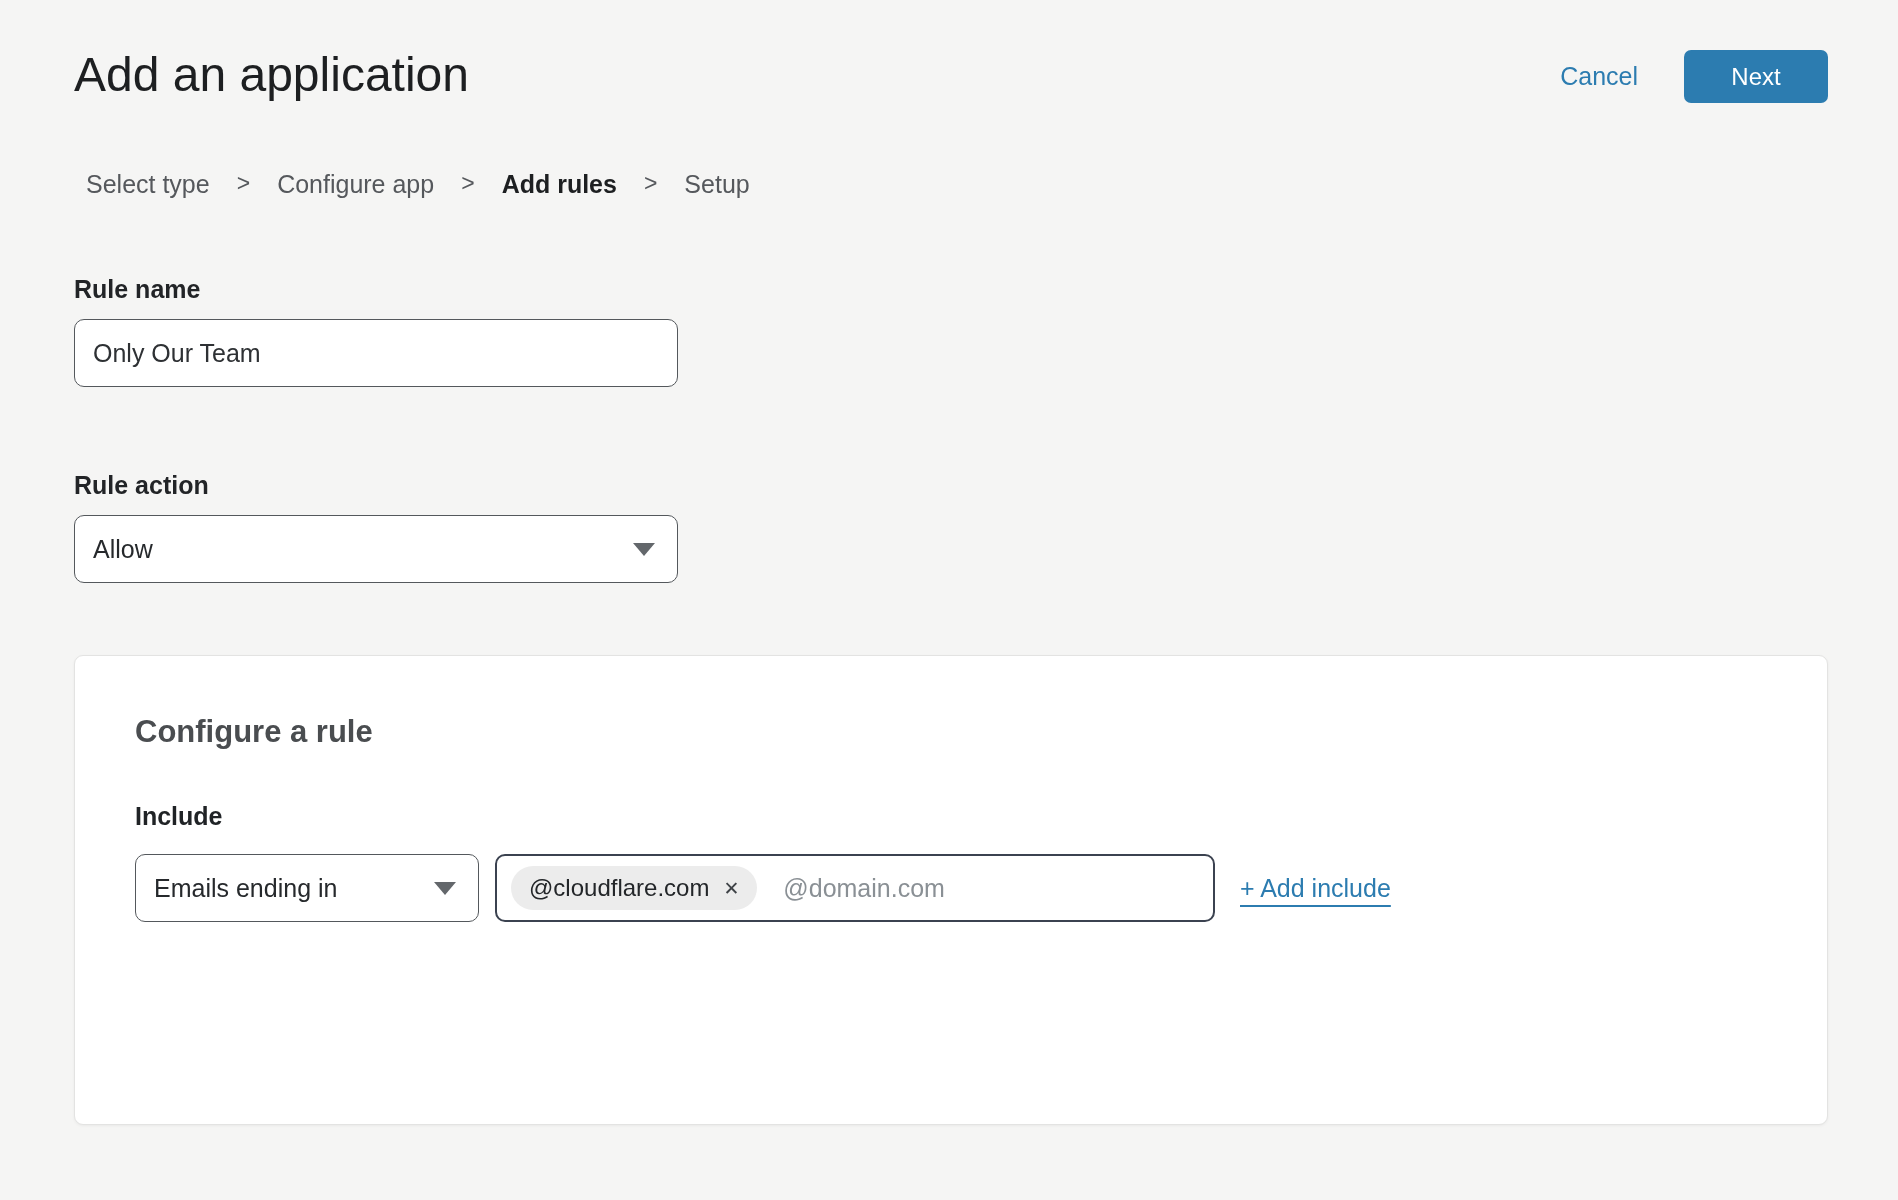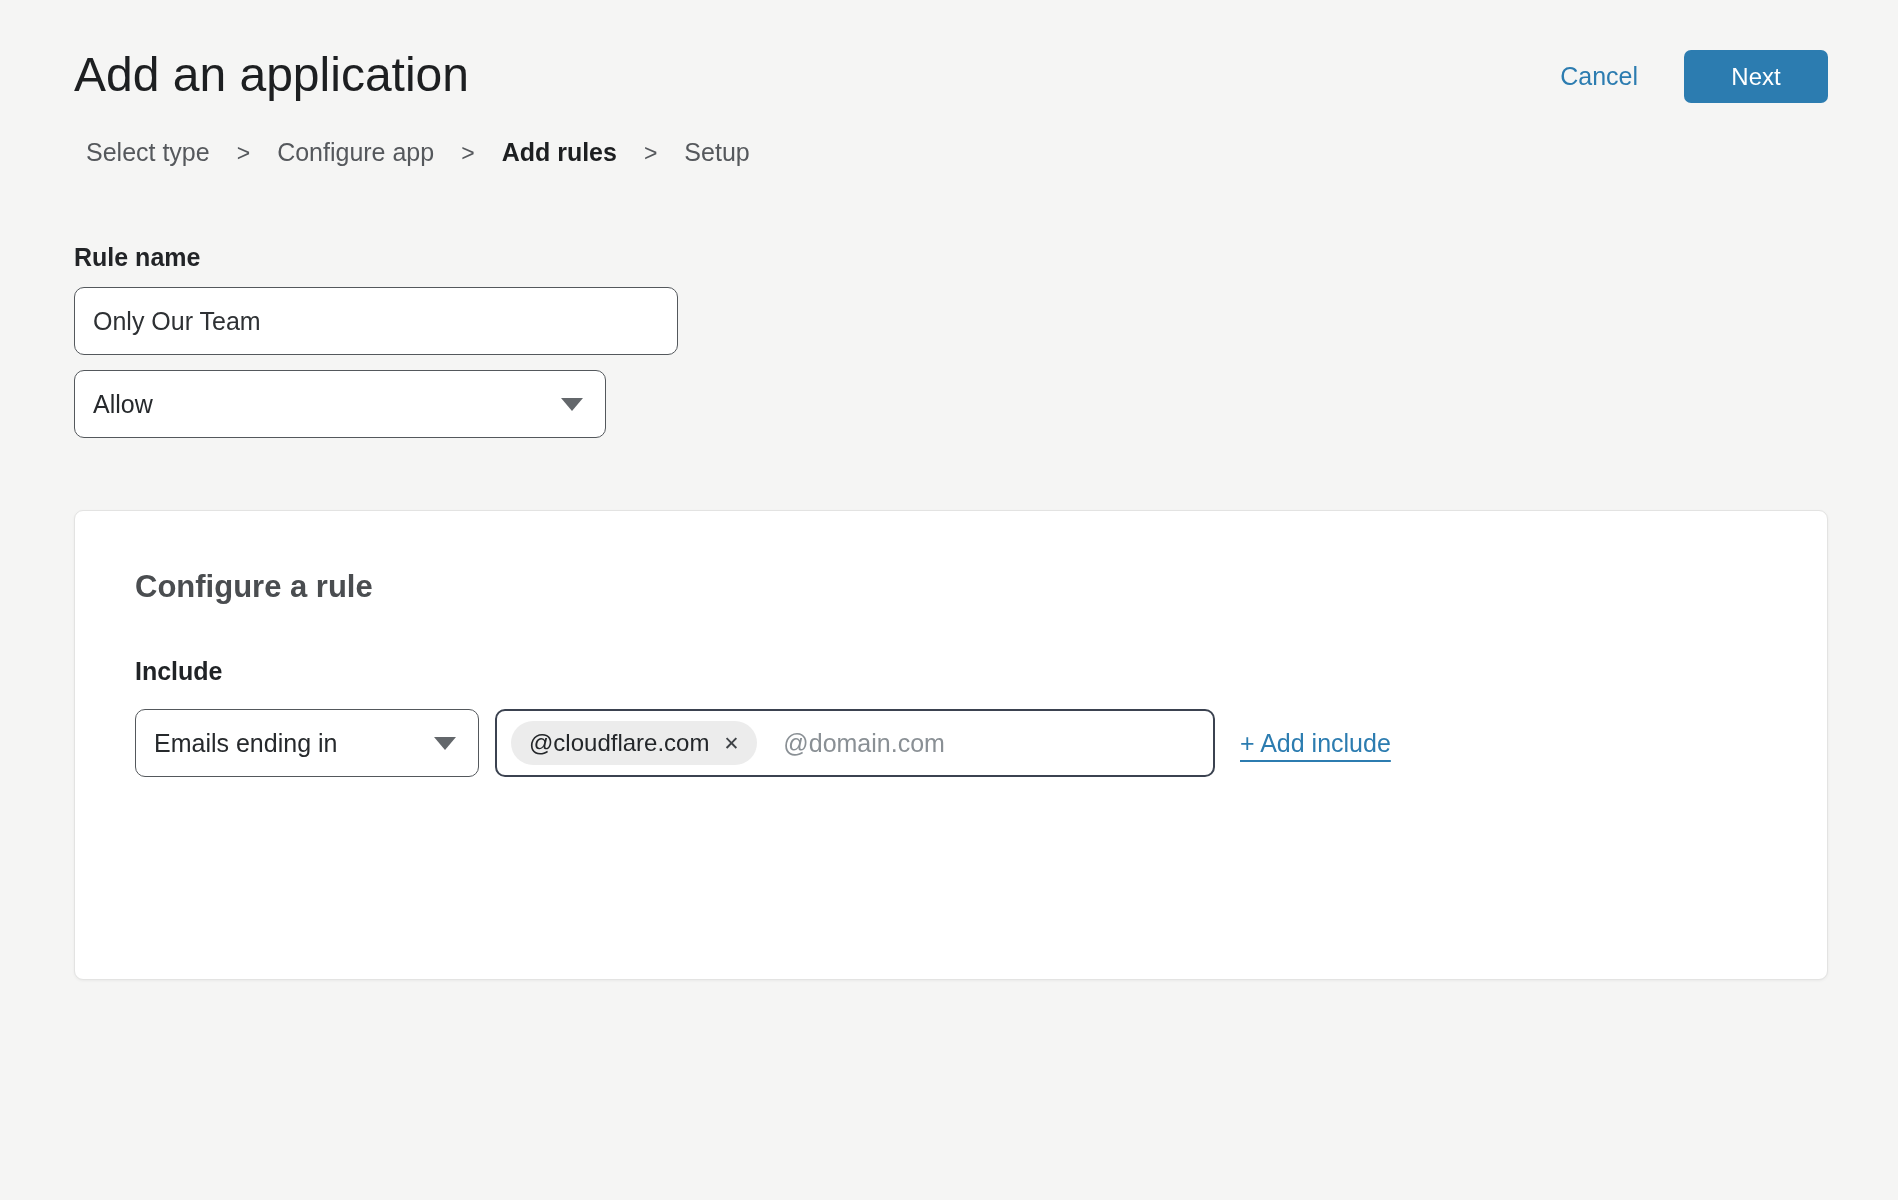--- a/index.html
+++ b/index.html
@@ -48,22 +48,22 @@
     width:144px;height:53px;
     background:var(--accent);color:var(--accent-text);
     font-size:24px;font-family:Liberation Sans, sans-serif;
     border:none;border-radius:7px;
     display:flex;align-items:center;justify-content:center;
     cursor:pointer;
   }
 
   
   .breadcrumb{
-    display:flex;align-items:flex-end;gap:27px;
-    margin:34px 0 0 12px;
+    display:flex;align-items:flex-start;gap:27px;
+    margin:66px 0 0 12px;
     font-size:25px;color:var(--text-secondary);
   }
   .crumb{cursor:pointer;}
   .crumb.active{color:var(--text-primary);font-weight:bold;}
   .sep{font-size:23px;color:var(--text-secondary);}
 
   
   .field-label{
     font-size:25px;font-weight:bold;color:#222427;
   }
@@ -76,21 +76,21 @@
     border-radius:10px;
     background:#fff;
     font-size:25px;color:#2e3134;
     padding:0 18px;
     font-family:inherit;
     outline:none;
   }
   .rule-action-label{margin-top:84px;}
   .select{
     margin-top:15px;
-    width:532px;height:68px;
+    width:604px;height:68px;
     border:1.5px solid var(--border-input);
     border-radius:10px;
     background:#fff;
     display:flex;align-items:center;justify-content:space-between;
     padding:0 22px 0 18px;
     font-size:25px;color:#26292c;
     cursor:pointer;
   }
   .caret{
     width:0;height:0;
@@ -189,20 +189,21 @@
       <span class="crumb">Configure app</span>
       <span class="sep">&gt;</span>
       <span class="crumb active">Add rules</span>
       <span class="sep">&gt;</span>
       <span class="crumb">Setup</span>
     </nav>
 
     <div class="field-label rule-name-label">Rule name</div>
     <input class="text-input" type="text" value="Only Our Team" style="">
 
+    <div class="field-label rule-action-label">Rule action</div>
     <div class="select">
       <span>Allow</span>
       <span class="caret"></span>
     </div>
 
     <section class="card">
       <h2 class="card-title">Configure a rule</h2>
 
       <div class="field-label include-label">Include</div>
 

